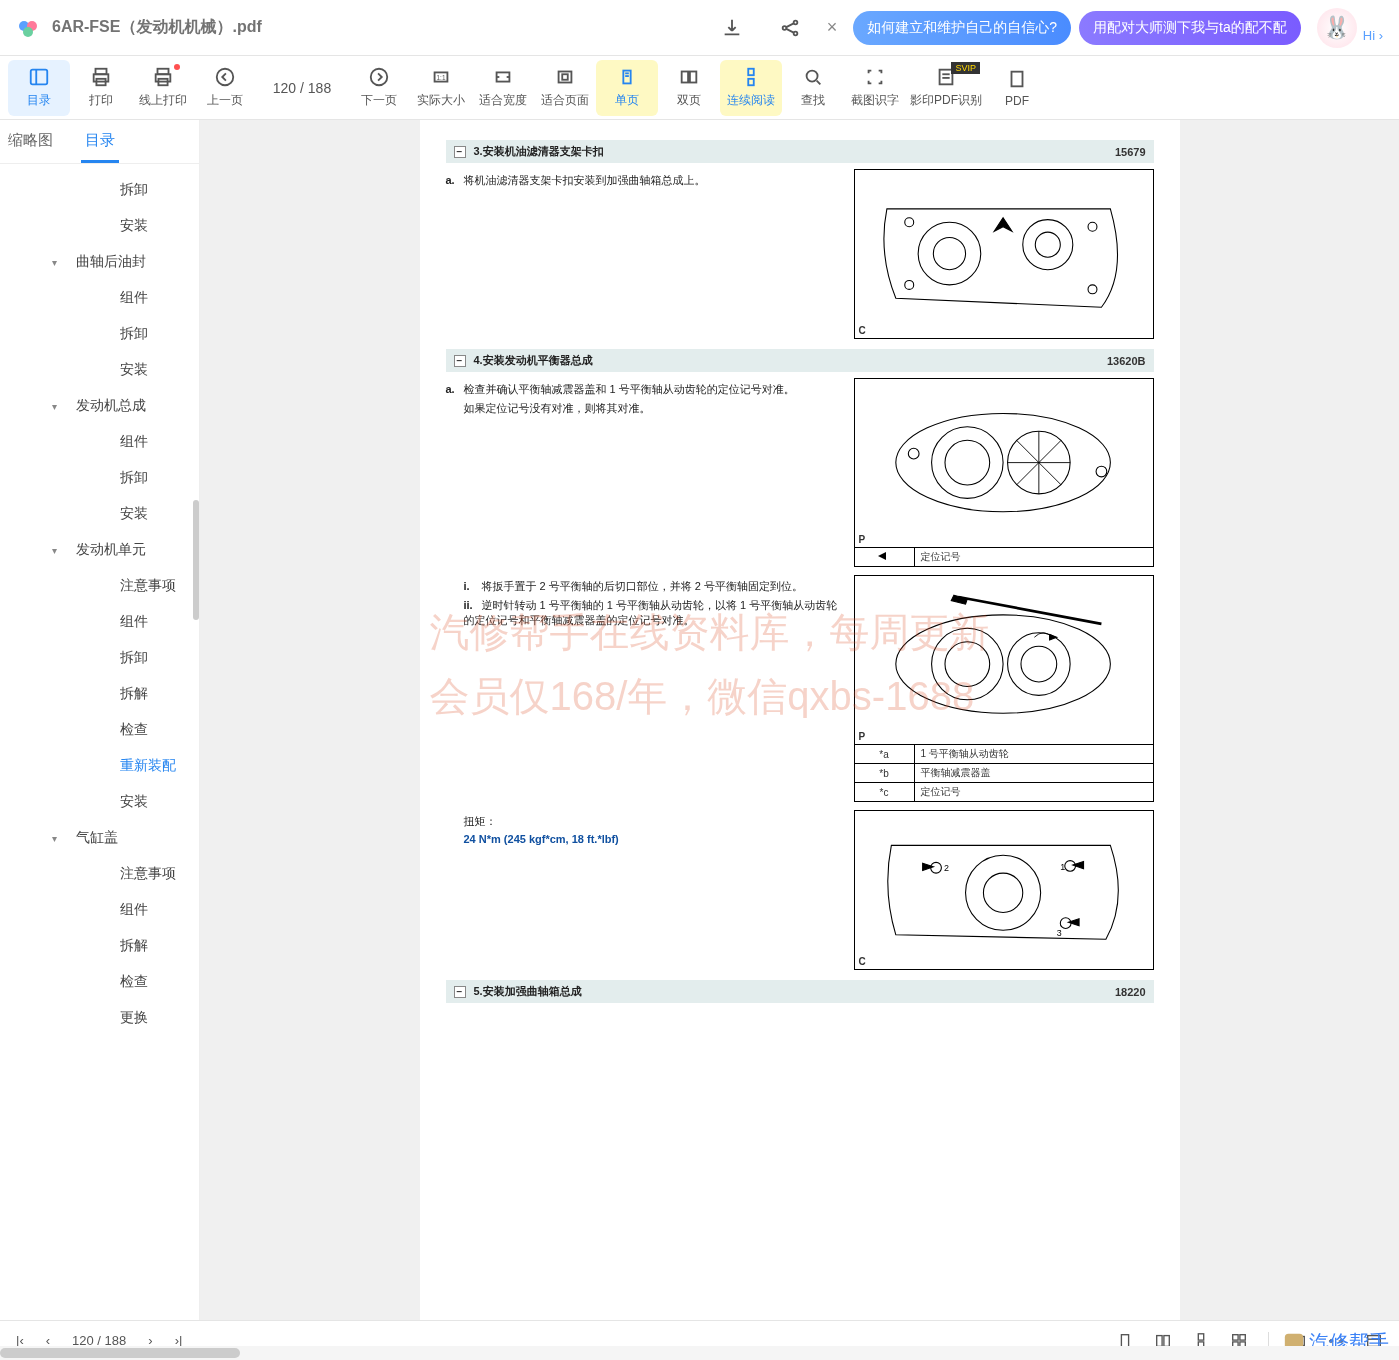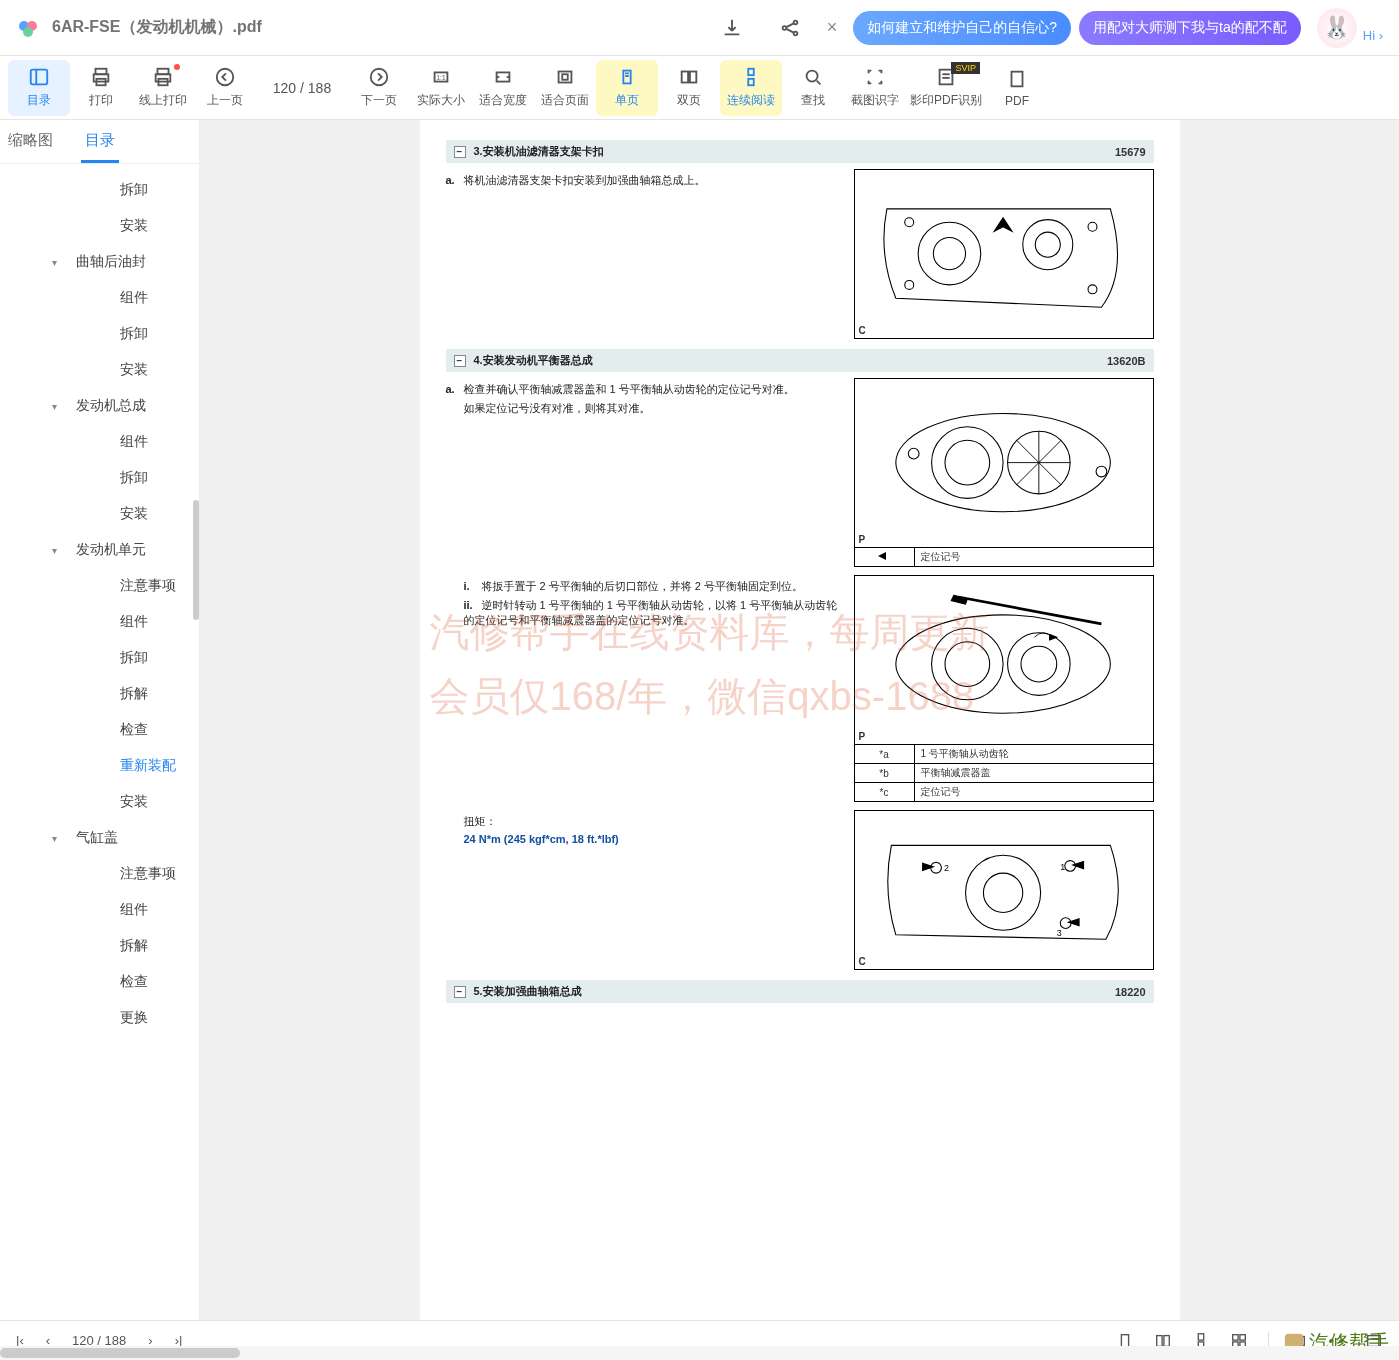--- a/index.html
+++ b/index.html
@@ -62,21 +62,21 @@
   .content-left .sublbl{margin-left:18px;}
   .content-right{width:300px;}
   .figbox{border:1px solid #000;height:170px;background:#fff;position:relative;display:flex;align-items:center;justify-content:center;}
   .figbox .corner{position:absolute;bottom:2px;left:4px;font-size:10px;font-weight:600;}
   .figbox svg{width:90%;height:90%;}
   .torque{color:#1050a0;font-weight:600;}
   .keytable{border-collapse:collapse;width:100%;font-size:10px;margin-top:-1px;}
   .keytable td{border:1px solid #000;padding:2px 6px;}
   .keytable td:first-child{width:60px;text-align:center;}
   .watermark{position:absolute;left:10px;top:480px;font-size:40px;color:rgba(220,80,40,0.25);pointer-events:none;line-height:1.6;white-space:nowrap;}
-  .brand-wm{position:absolute;right:10px;bottom:4px;font-size:20px;color:#4d7c0f;display:flex;align-items:center;gap:4px;}
+  .brand-wm{position:absolute;right:10px;bottom:4px;font-size:20px;color:#3b82f6;display:flex;align-items:center;gap:4px;}
 
   
   .bottombar { height:40px; background:#fff; border-top:1px solid #e5e5e5; display:flex; align-items:center; padding:0 16px;}
   .bottombar .nav{display:flex;align-items:center;gap:22px;color:#555;}
   .bottombar .nav span{cursor:pointer;}
   .bottombar .spacer{flex:1;}
   .bottombar .view-opts{display:flex;gap:20px;align-items:center;color:#555;}
   .bottombar .view-opts .vicon{width:18px;height:18px;cursor:pointer;}
   
   .hscroll{position:absolute;left:0;bottom:0;height:14px;width:100%;background:#f5f5f5;}

